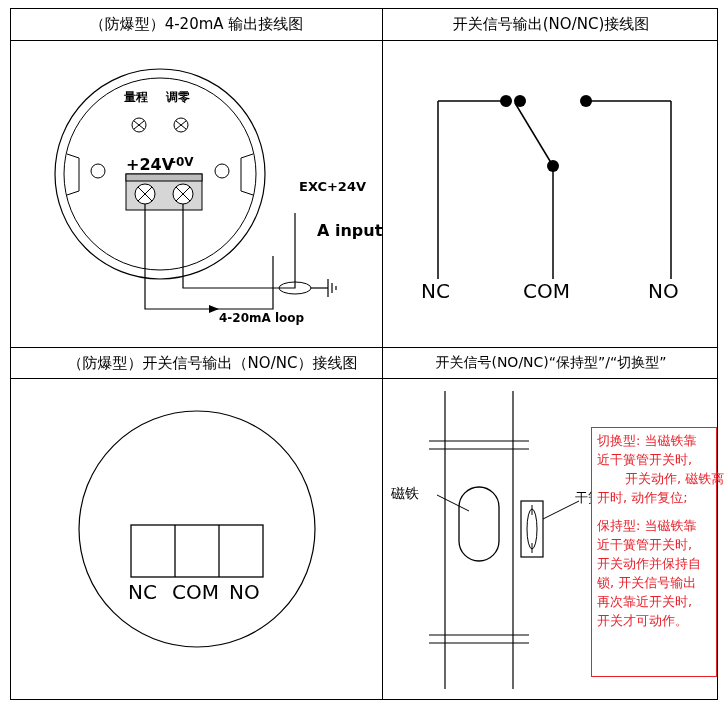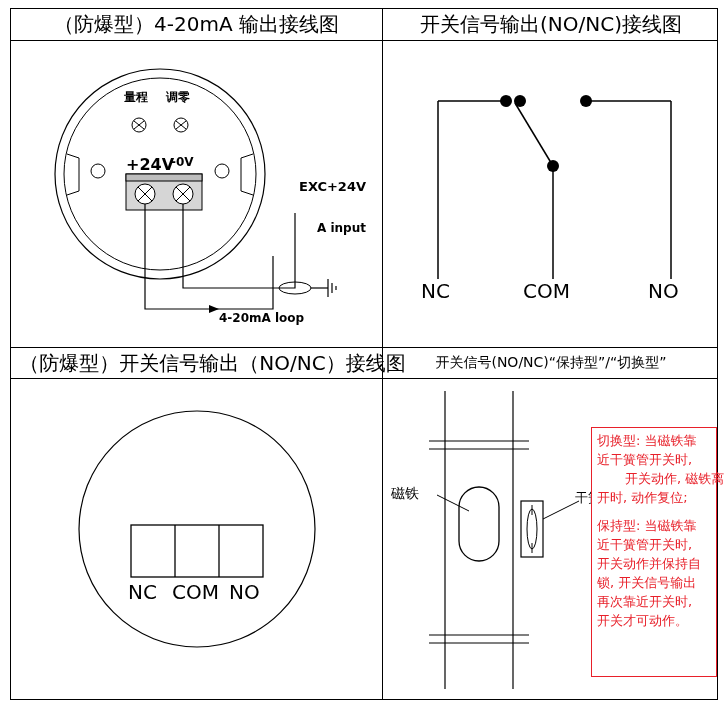--- a/index.html
+++ b/index.html
@@ -5,21 +5,21 @@
   html,body{margin:0;padding:0;background:#ffffff;}
   body{font-family:"DejaVu Sans","Liberation Sans",sans-serif;}
   #page{position:relative;width:728px;height:709px;background:#fff;overflow:hidden;}
   .grid{position:absolute;left:10px;top:8px;width:708px;height:692px;border:1px solid #000;box-sizing:border-box;}
   .vline{position:absolute;top:0;bottom:0;width:1px;background:#000;left:371px;}
   .hline{position:absolute;left:0;right:0;height:1px;background:#000;top:338px;}
   .hline2{position:absolute;left:0;right:0;height:1px;background:#000;top:31px;}
   .hline3{position:absolute;left:0;right:0;height:1px;background:#000;top:369px;}
 
   .cellhead{position:absolute;display:flex;align-items:center;justify-content:center;
-            font-size:20px;color:#000;white-space:nowrap;}
+            font-size:15px;color:#000;white-space:nowrap;}
   .hd1{left:0;top:0;width:371px;height:31px;}
   .hd2{left:372px;top:0;width:336px;height:31px;}
   .hd3{left:16px;top:339px;width:371px;height:30px;}
   .hd4{left:372px;top:339px;width:336px;height:30px;font-size:14px;}
 
   .panel{position:absolute;}
   .p1{left:12px;top:32px;width:371px;height:306px;font-weight:bold;}
   .p2{left:372px;top:32px;width:336px;height:306px;}
   .p3{left:0;top:370px;width:371px;height:322px;}
   .p4{left:372px;top:370px;width:336px;height:322px;}
@@ -87,21 +87,21 @@
         <line x1="313" y1="245" x2="313" y2="249" stroke="#000" stroke-width="1.2"></line>
 
         <path d="M 178 268 L 190 268" stroke="#000" stroke-width="0"></path>
         <polygon points="186,264 196,268 186,272" fill="#000"></polygon>
       </svg>
       <div class="lbl" style="left:101px;top:48px;font-size:12px;">量程</div>
       <div class="lbl" style="left:143px;top:48px;font-size:12px;">调零</div>
       <div class="lbl" style="left:103px;top:114px;font-size:16px;text-align:center;">+24V</div>
       <div class="lbl" style="left:148px;top:114px;font-size:12px;">-0V</div>
       <div class="lbl" style="left:276px;top:138px;font-size:13px;">EXC+24V</div>
-      <div class="lbl" style="left:294px;top:180px;font-size:12px;">A input</div>
+      <div class="lbl" style="left:294px;top:180px;font-size:16px;">A input</div>
       <div class="lbl" style="left:196px;top:270px;font-size:12px;">4-20mA loop</div>
     </div>
 
     <div class="panel p2">
       <svg width="336" height="306" viewBox="0 0 336 306">
 
         <line x1="55" y1="60" x2="55" y2="238" stroke="#000" stroke-width="1.5"></line>
         <line x1="55" y1="60" x2="122" y2="60" stroke="#000" stroke-width="1.5"></line>
 
         <line x1="288" y1="60" x2="288" y2="238" stroke="#000" stroke-width="1.5"></line>

